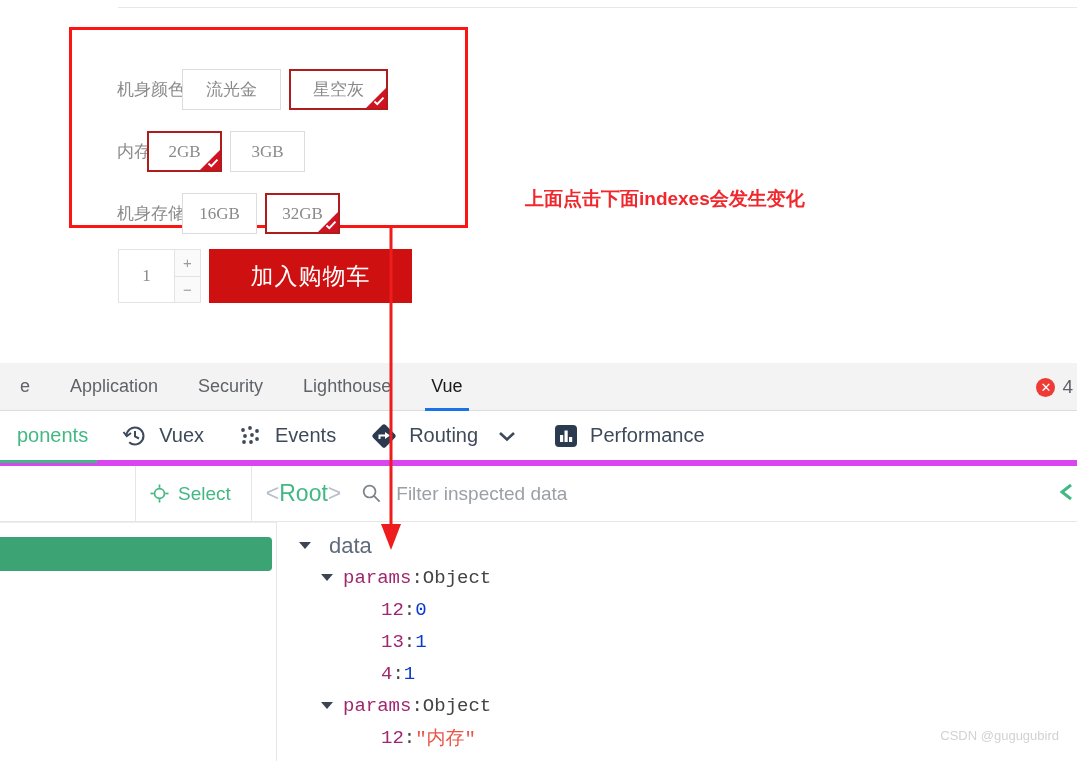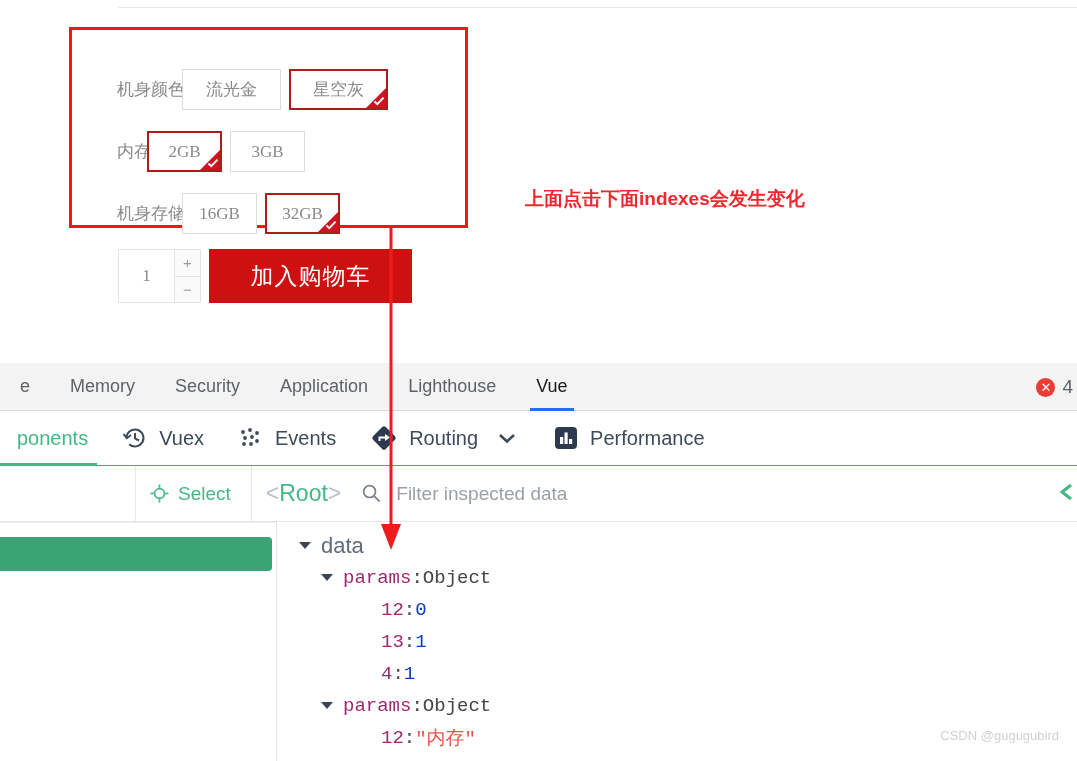--- a/index.html
+++ b/index.html
@@ -124,21 +124,21 @@
   }
   #err-dot {
     width: 19px; height: 19px; border-radius: 50%; background: #ee3b36;
     display: flex; align-items: center; justify-content: center;
     color: #fff; font-size: 13px; line-height: 1;
   }
   #err-count { color: #5f6368; font-size: 19px; font-family: "Liberation Sans", sans-serif; }
 
   #vue-tabbar {
     position: absolute; left: 0; top: 66px; width: 1077px; height: 55px;
-    background: #fff; border-bottom: 1px solid #d946ef;
+    background: #fff; border-bottom: 6px solid #d946ef;
     display: flex; align-items: center;
   }
   .vue-tab {
     display: flex; align-items: center; gap: 11px; height: 55px;
     padding: 0 17px; color: #3e4a5a; font-size: 20px; white-space: nowrap;
     position: relative; font-family: "Liberation Sans", sans-serif;
   }
   .vue-tab.active { color: #42b883; }
   .vue-tab.active::after {
     content: ""; position: absolute; left: 0; right: 8px; bottom: 0;
@@ -285,27 +285,24 @@
 </svg>
 
 <div id="devtools">
 
   <div id="dt-tabbar">
 
     <div class="dt-tab">
         <span>e</span>
       </div>
       <div class="dt-tab">
-        <span>Memory</span>
+        <span>Application</span>
       </div>
       <div class="dt-tab">
         <span>Security</span>
-      </div>
-      <div class="dt-tab">
-        <span>Application</span>
       </div>
       <div class="dt-tab">
         <span>Lighthouse</span>
       </div>
       <div class="dt-tab active">
         <span>Vue</span>
       </div>
       <div id="dt-errors">
       <span id="err-dot">✕</span>
       <span id="err-count">4</span>
@@ -388,21 +385,21 @@
           <polyline points="16,5 7,12 16,19" fill="none" stroke="#42b883" stroke-width="3"></polyline>
         </svg>
       </span>
     </div>
   </div>
 
   <div id="comp-divider"></div>
   <div id="comp-selected-row"></div>
 
   <div id="tree">
-    <div class="tree-row" style="padding-left:22px;">
+    <div class="tree-row" style="padding-left:22px;gap:8px;">
       <span class="caret"></span>
       <span class="node-data">data</span>
     </div>
 
   <div class="tree-row" style="padding-left: 44px;">
         <span class="caret"></span>
         <span class="k-purple">params</span>
         <span class="k-gray">: </span>
         <span class="k-gray">Object</span>
       </div>

